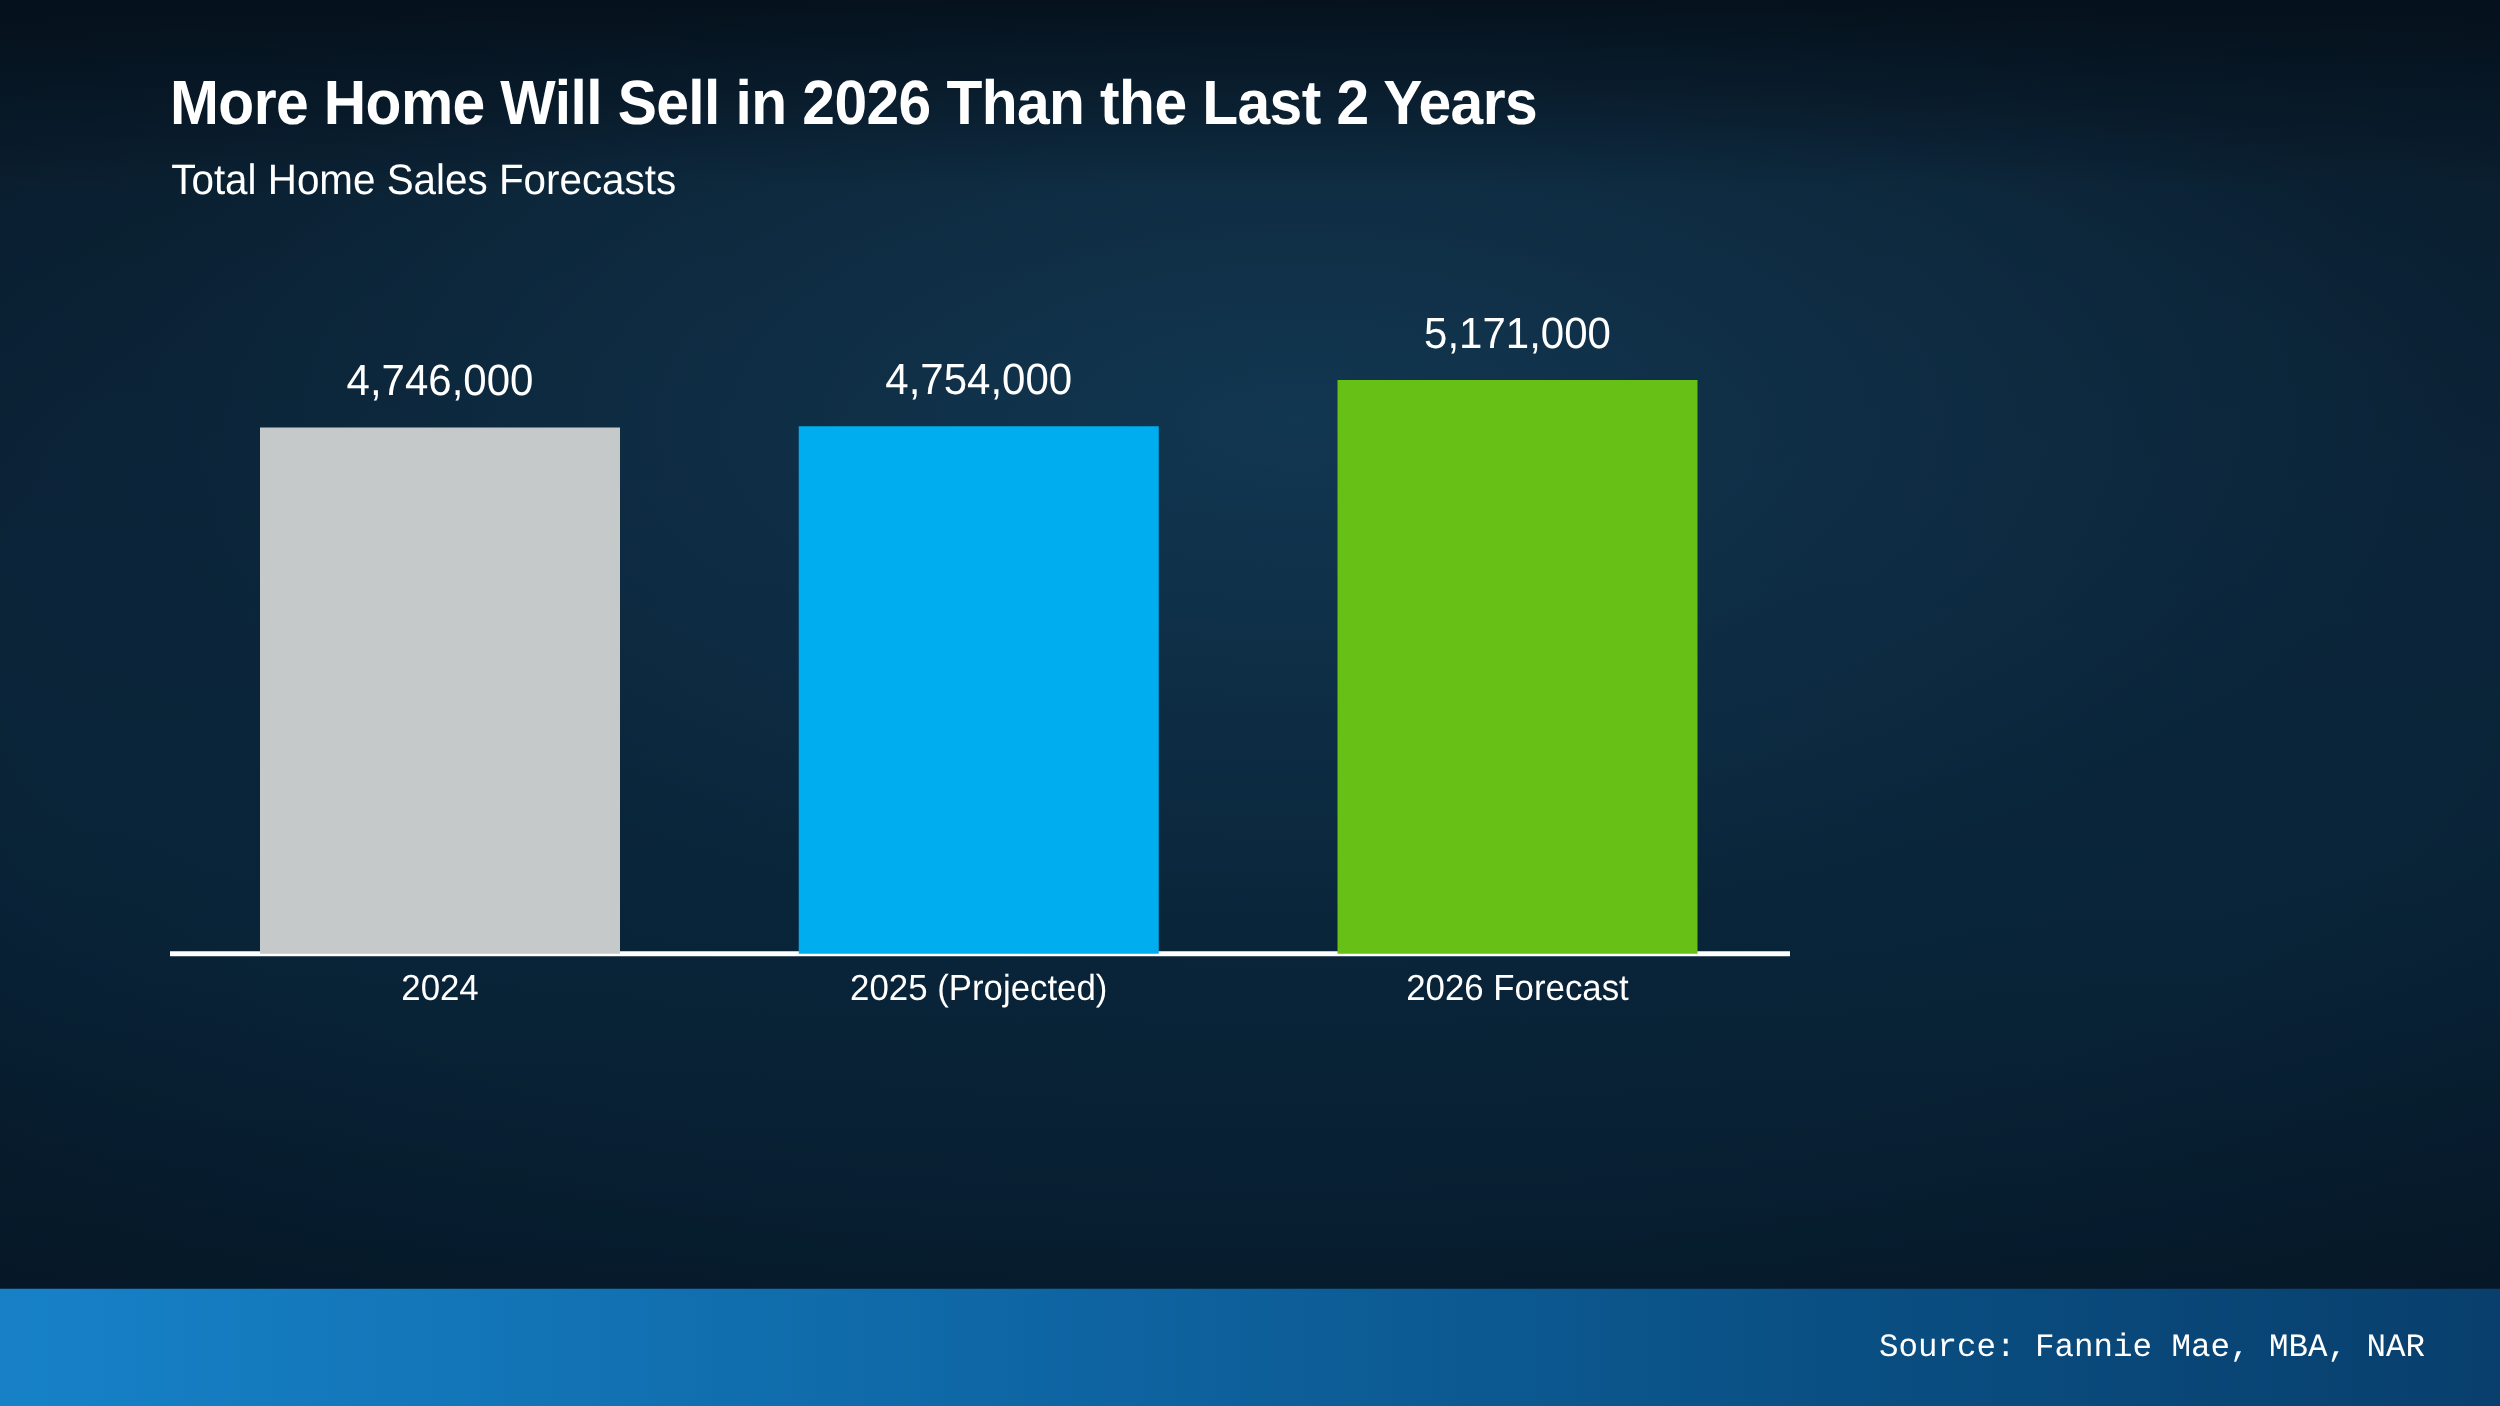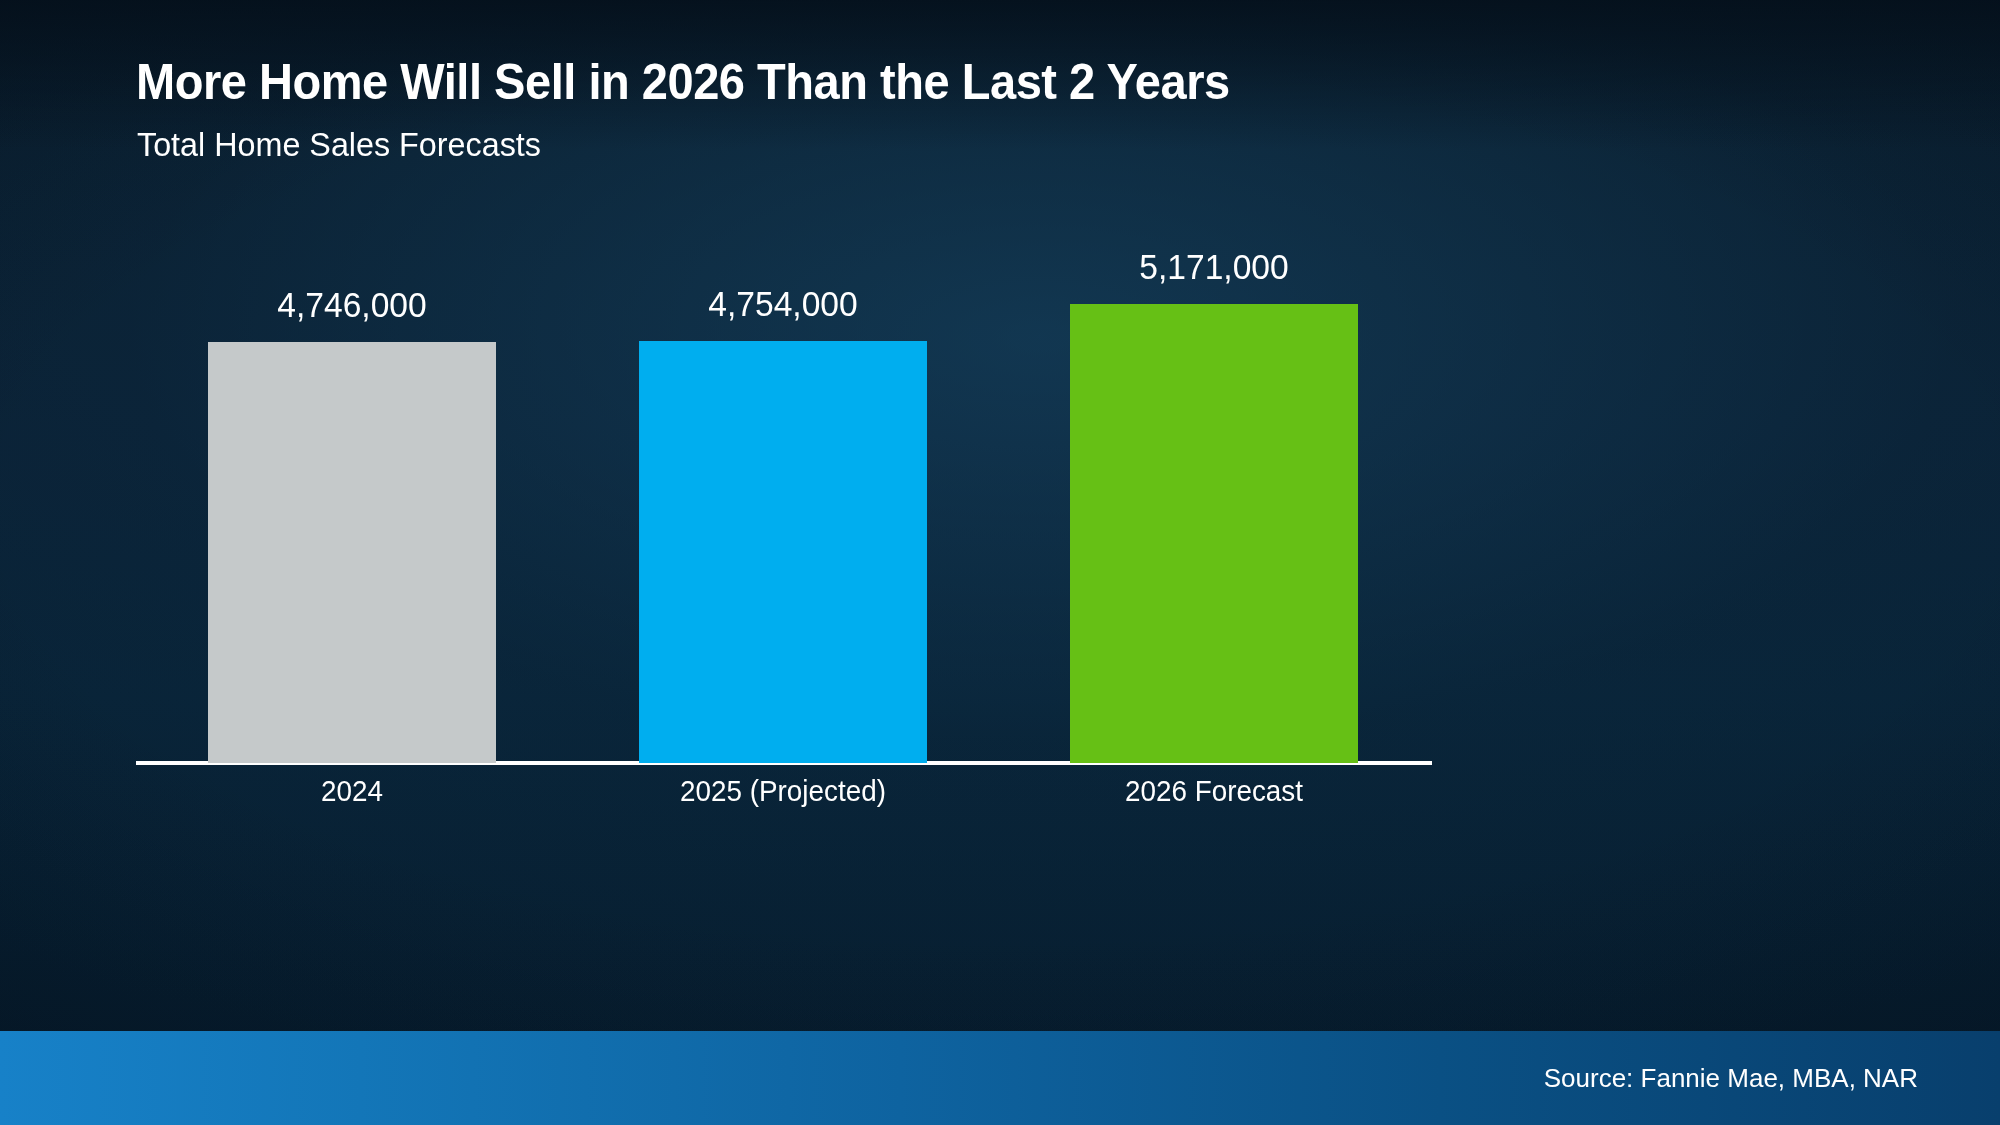--- a/index.html
+++ b/index.html
@@ -111,27 +111,28 @@
   .footer {
     position: absolute;
     left: 0;
     bottom: 0;
     width: 2000px;
     height: 94px;
     background: linear-gradient(90deg, #1781c8 0%, #1376b8 18%, #0e63a0 45%, #0a5084 72%, #083f6d 100%);
   }
   .footer-source {
     position: absolute;
-    right: 82px;
+    right: 60px;
     top: 50%;
     transform: translateY(-50%);
     color: #ffffff;
     font-size: 26px;
     font-weight: normal;
     white-space: nowrap;
+    font-family: Liberation Mono, monospace;
   }
 </style>
 </head>
 <body>
 
 <div id="stage">
 
   <div class="bg-base"></div>
   <div class="bg-glow"></div>
   <div class="bg-vignette"></div>

